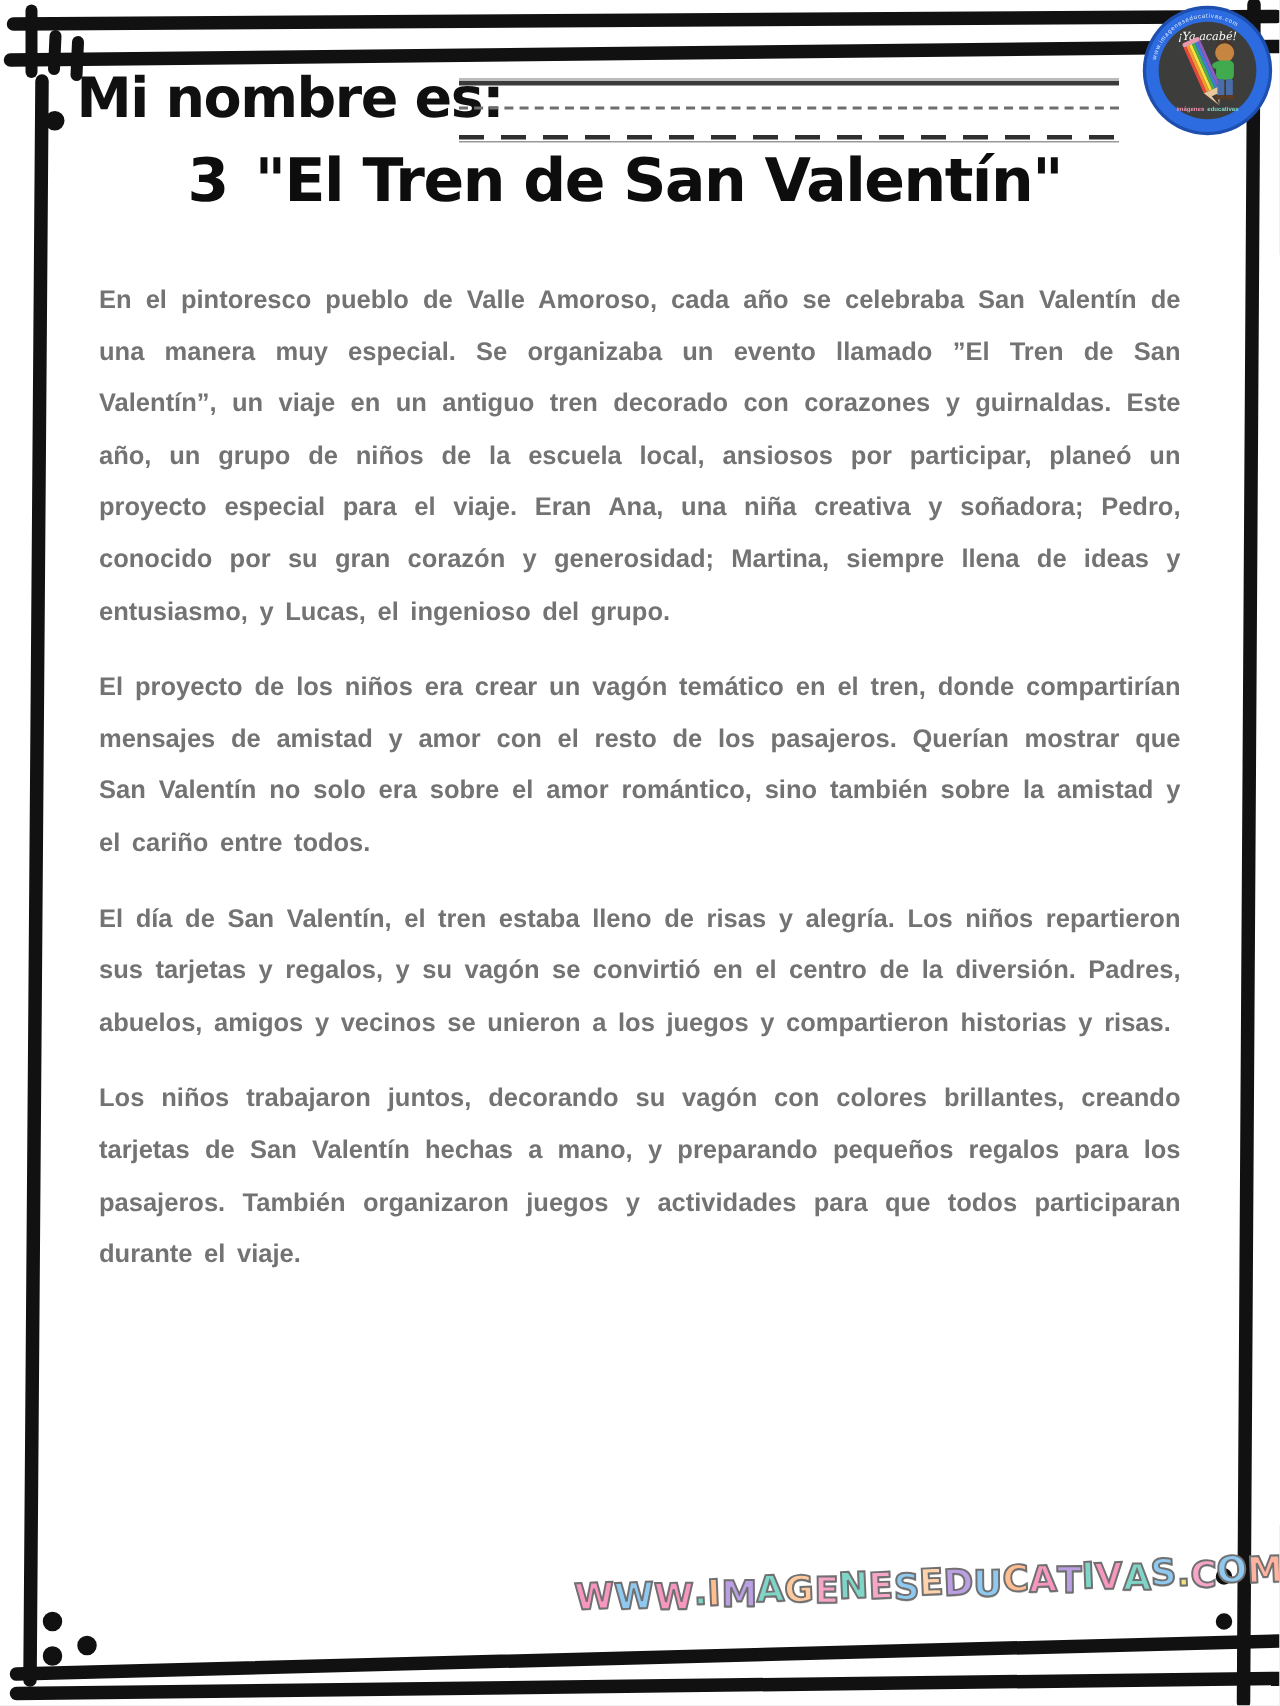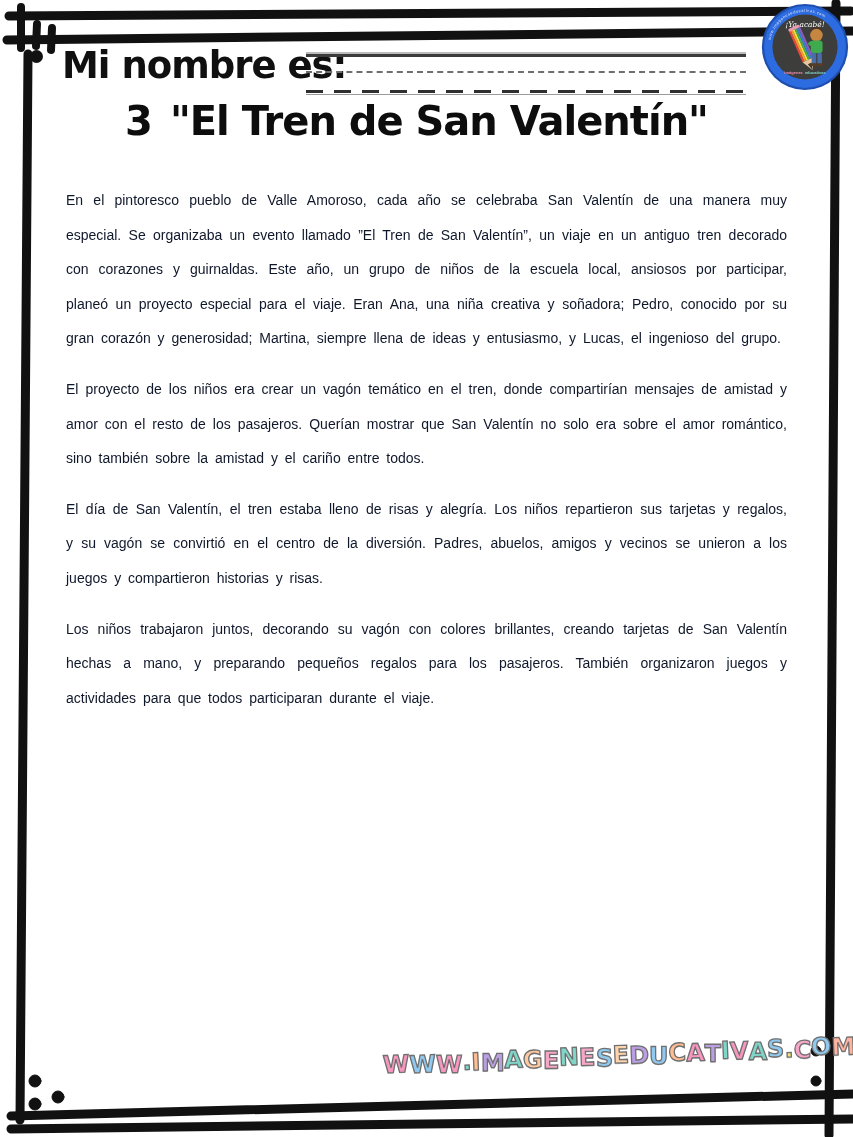--- a/index.html
+++ b/index.html
@@ -10,21 +10,21 @@
     overflow:hidden;
     font-family:"Liberation Sans",sans-serif;
     margin:0 auto;
   }
   
   svg.frame{position:absolute;inset:0;z-index:1;}
 
   
   .name-row{
     position:absolute;left:30px;top:44px;z-index:2;
-    display:flex;align-items:flex-start;gap:19px;
+    display:flex;align-items:flex-end;gap:8px;
   }
   .bullet{
     width:13px;height:13px;border-radius:50%;
     background:#111;flex:0 0 auto;margin-top:6px;
   }
   .name-label{
     font-family:"DejaVu Sans",sans-serif;
     font-weight:800;font-size:37px;letter-spacing:-1px;
     color:#101010;white-space:nowrap;
   }
@@ -45,23 +45,23 @@
     position:absolute;left:60px;right:80px;top:98px;z-index:2;
     margin:0;text-align:center;
     font-family:"DejaVu Sans",sans-serif;
     font-weight:800;font-size:40px;letter-spacing:-1px;color:#0d0d0d;
   }
   .title .num{margin-right:18px;}
 
   
   .story{
     position:absolute;left:66px;right:66px;top:183px;z-index:2;
-    color:#0f172a;
-    font-size:14px;line-height:34.6px;
-    text-align:justify;word-spacing:3px;
+    color:#737373;
+    font-size:17px;line-height:34.6px;
+    text-align:justify;word-spacing:3px;font-weight:bold;
   }
   .story p{margin:0 0 16px 0;}
 
   
   .badge{position:absolute;left:761px;top:3px;width:88px;height:88px;z-index:3;}
 
   
   .watermark{
     position:absolute;left:383px;top:1054px;z-index:4;
     transform:rotate(-2.4deg);transform-origin:left center;

